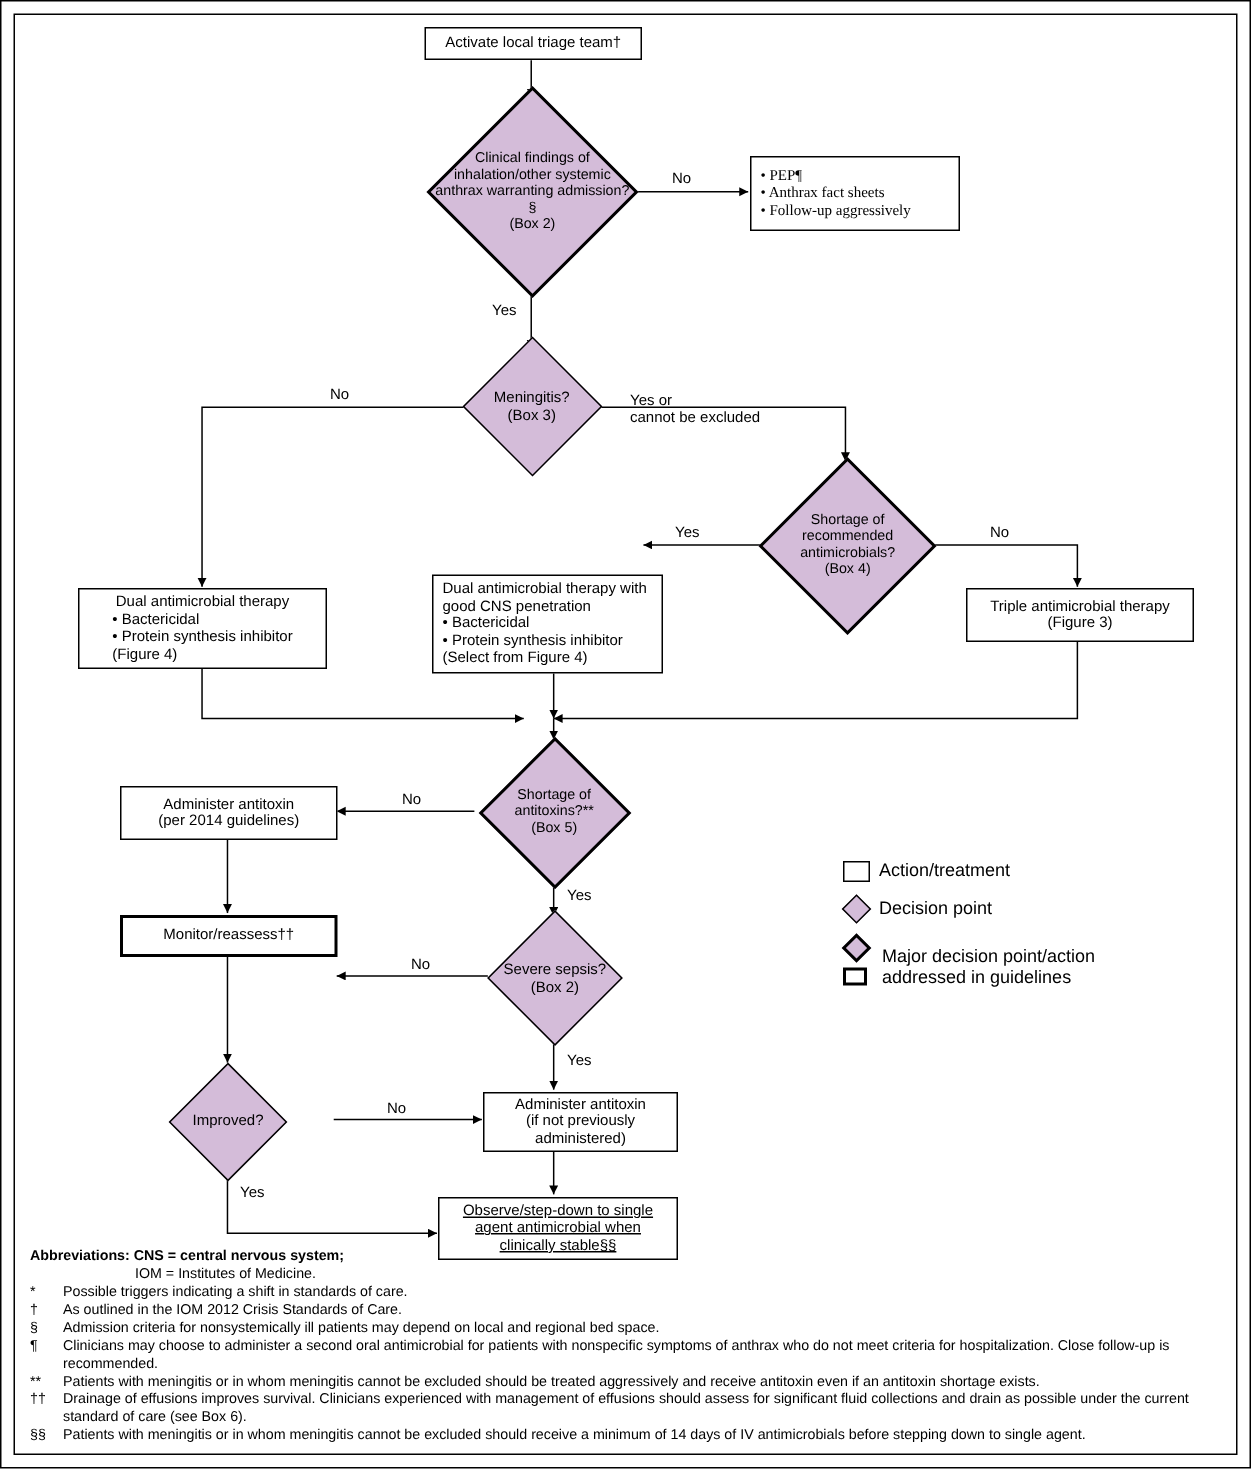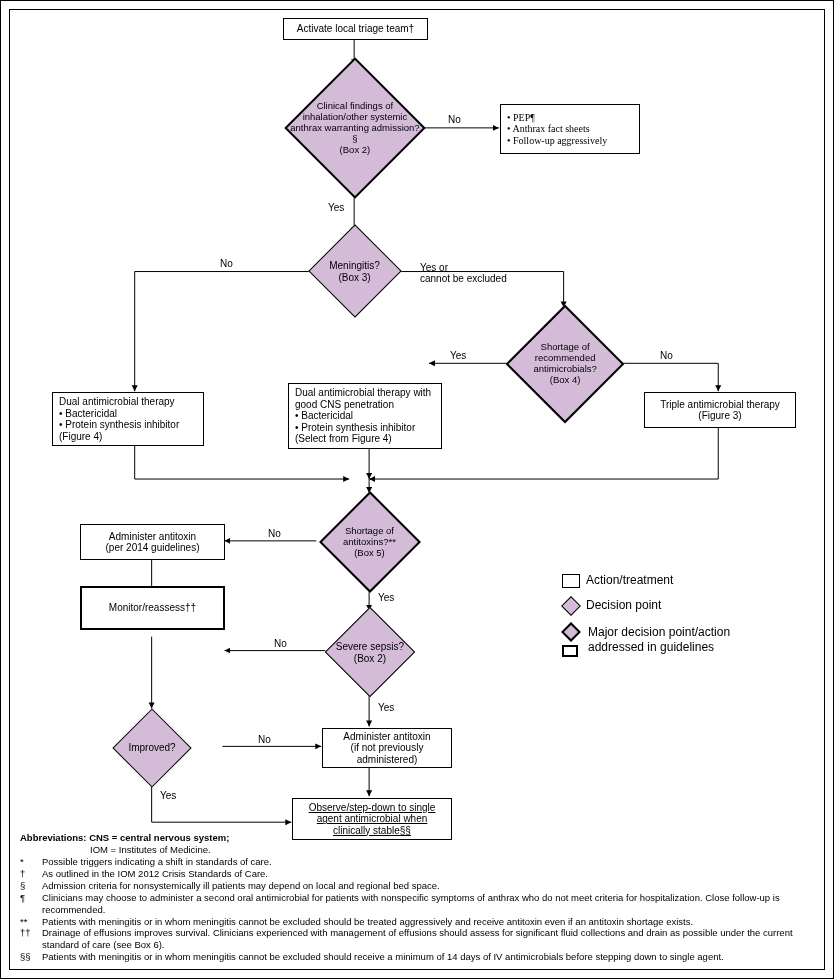--- a/index.html
+++ b/index.html
@@ -90,21 +90,21 @@
 <div class="edge-label" style="left:410px; top:252px; white-space:pre-line;">Yes or
 cannot be excluded</div>
 
 <div class="node diamond thick" style="left:513px; top:312px; width:84px; height:84px;">
         <div class="dcontent" style="font-size:9.5px; white-space:pre-line;">Shortage of recommended antimicrobials?
 (Box 4)</div>
       </div>
 <div class="edge-label" style="left:440px; top:340px;">Yes</div>
 <div class="edge-label" style="left:650px; top:340px;">No</div>
 
-<div class="node box" style="left:42px; top:382px; width:152px; height:54px; text-align:left; align-items:flex-start;">
+<div class="node box" style="left:42px; top:382px; width:166px; height:54px; text-align:left; align-items:center;">
   <div>Dual antimicrobial therapy</div>
   <ul class="list">
           <li>Bactericidal</li>
           <li style="white-space:pre-line;">Protein synthesis inhibitor
 (Figure 4)</li>
         </ul>
 </div>
 
 <div class="node box" style="left:278px; top:373px; width:154px; height:66px; text-align:left; align-items:flex-start;">
   <div>Dual antimicrobial therapy with good CNS penetration</div>
@@ -121,21 +121,21 @@
 <div class="node diamond thick" style="left:324px; top:496px; width:72px; height:72px;">
         <div class="dcontent" style="font-size:9.5px; white-space:pre-line;">Shortage of antitoxins?**
 (Box 5)</div>
       </div>
 <div class="edge-label" style="left:258px; top:518px;">No</div>
 <div class="edge-label" style="left:368px; top:582px;">Yes</div>
 
 <div class="node box" style="left:70px; top:514px; width:145px; height:36px; white-space:pre-line;"><span>Administer antitoxin
 (per 2014 guidelines)</span></div>
 
-<div class="node box box-thick" style="left:70px; top:576px; width:145px; height:44px;">
+<div class="node box box-thick" style="left:70px; top:600px; width:145px; height:28px;">
         <span>Monitor/reassess††</span>
       </div>
 
 <div class="node diamond" style="left:328px; top:610px; width:64px; height:64px;">
         <div class="dcontent" style="white-space:pre-line;">Severe sepsis?
 (Box 2)</div>
       </div>
 <div class="edge-label" style="left:264px; top:628px;">No</div>
 <div class="edge-label" style="left:368px; top:692px;">Yes</div>
 
@@ -148,21 +148,21 @@
 <div class="node box" style="left:312px; top:718px; width:130px; height:40px; white-space:pre-line;"><span>Administer antitoxin
 (if not previously administered)</span></div>
 
 <div class="node box" style="left:282px; top:788px; width:160px; height:42px;text-decoration:underline;">
         <span>Observe/step-down to single agent antimicrobial when clinically stable§§</span>
       </div>
 
 <div class="legend" style="left:552px; top:550px; width:220px;">
   <div><span class="legend-box"></span><span>Action/treatment</span></div>
   <div style="margin-top:6px;"><span class="legend-dia"></span><span>Decision point</span></div>
-  <div style="margin-top:10px; display:flex; align-items:flex-start;">
+  <div style="margin-top:10px; display:flex; align-items:center;">
     <div style="width:26px; flex:none;">
       <span class="legend-dia thick" style="display:block; margin-bottom:4px;"></span>
       <span class="legend-sq-thick"></span>
     </div>
     <span style="line-height:1.2;">Major decision point/action addressed in guidelines</span>
   </div>
 </div>
 
 <div class="foot">
   <div><b>Abbreviations: CNS = central nervous system;</b></div>

